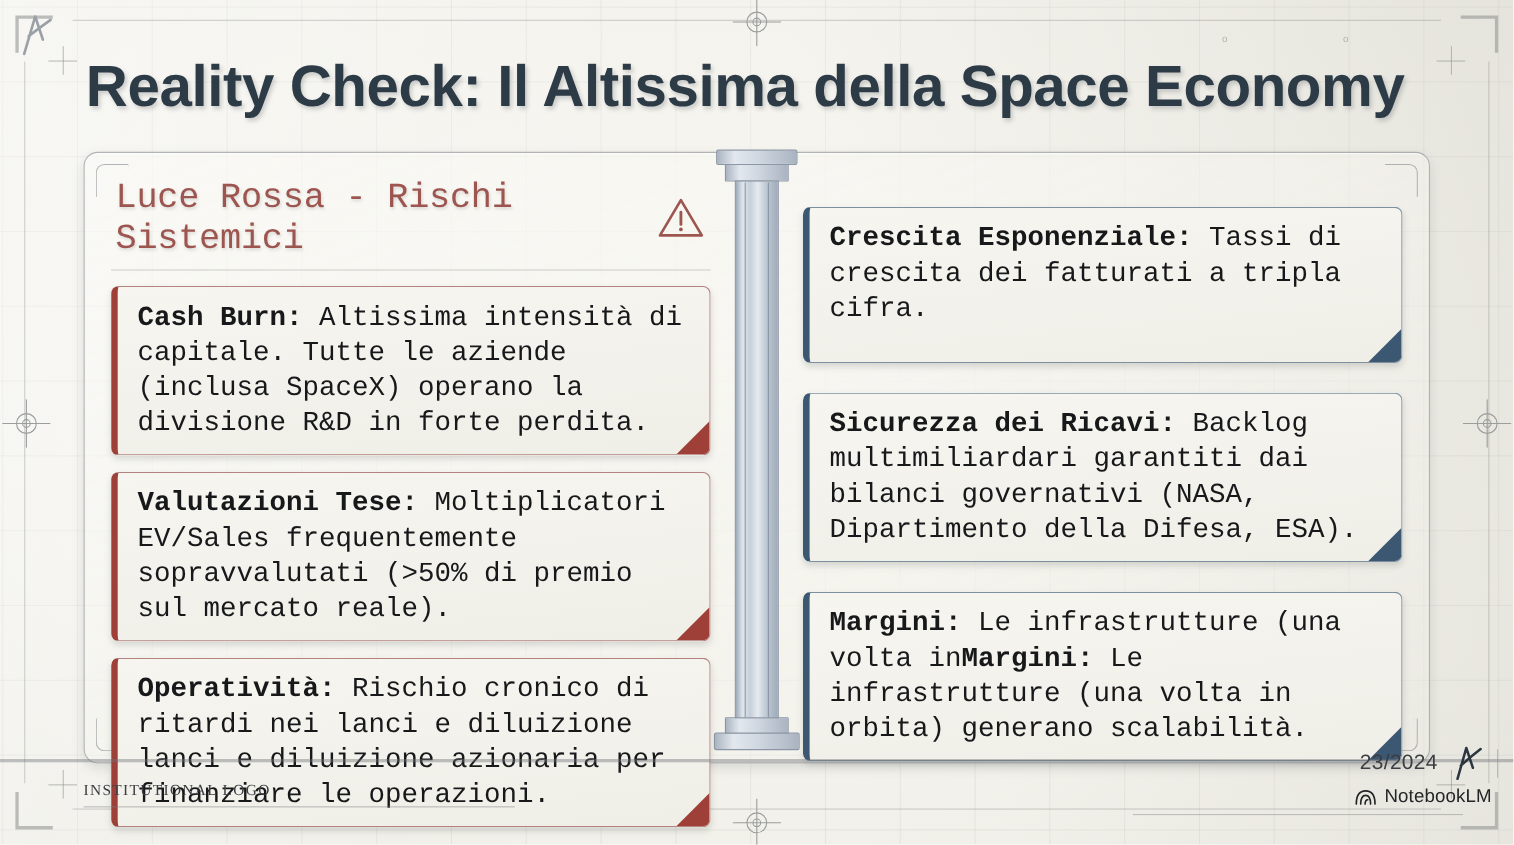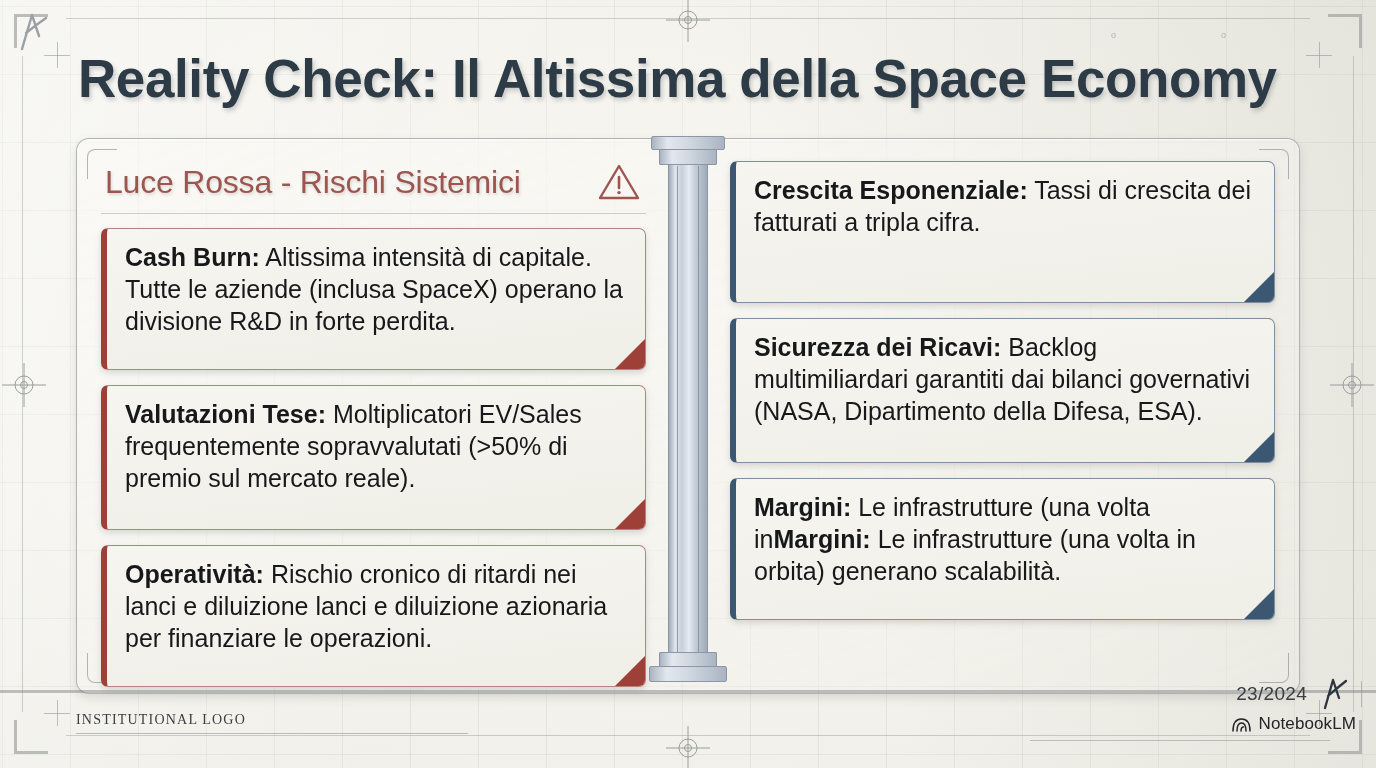--- a/index.html
+++ b/index.html
@@ -92,20 +92,21 @@
     white-space: nowrap;
   }
 
   
   .board {
     position: absolute; left: 76px; top: 138px; width: 1224px; height: 556px;
     border: 1px solid rgba(120,126,132,0.55);
     border-radius: 13px;
     background: linear-gradient(160deg, rgba(252,251,247,0.55) 0%, rgba(240,239,232,0.35) 100%);
     box-shadow: 0 4px 10px rgba(100,104,108,0.18), inset 0 1px 0 rgba(255,255,255,0.6);
+    font-family: Liberation Mono, monospace;
   }
   .board-bk { position: absolute; width: 30px; height: 30px; border-color: rgba(120,126,132,0.55); border-style: solid; border-width: 0; }
   .board-bk.tl { top: 10px;  left: 10px;  border-top-width: 1.5px; border-left-width: 1.5px;  border-top-left-radius: 8px; }
   .board-bk.tr { top: 10px;  right: 10px; border-top-width: 1.5px; border-right-width: 1.5px; border-top-right-radius: 8px; }
   .board-bk.bl { bottom: 10px; left: 10px; border-bottom-width: 1.5px; border-left-width: 1.5px; border-bottom-left-radius: 8px; }
   .board-bk.br { bottom: 10px; right: 10px; border-bottom-width: 1.5px; border-right-width: 1.5px; border-bottom-right-radius: 8px; }
 
   
   .col { position: absolute; top: 22px; width: 545px; }
   .col-left  { left: 24px; }
@@ -134,21 +135,21 @@
     padding: 12px 16px 12px 18px;
     margin-bottom: 15px;
     overflow: hidden;
     box-shadow: 0 3px 6px rgba(100,103,107,0.22);
     font-size: 25px;
     line-height: 1.28;
     color: #17181a;
   }
   .card b { font-weight: 700; }
   .col-left  .card { border-color: #b4837f; border-left: 6px solid #9e3f38; }
-  .col-right .card { border-color: #7d909f; border-left: 6px solid #3b5772; }
+  .col-right .card { border-color: #7d909f; border-left: 6px solid #3b5772; margin-top: 27px; }
 
   .fold { position: absolute; right: 0; bottom: 0; width: 0; height: 0; }
   .col-left  .fold { border-left: 30px solid transparent; border-bottom: 30px solid #9e3f38; }
   .col-right .fold { border-left: 30px solid transparent; border-bottom: 30px solid #3b5772; }
 
   .c1 { min-height: 142px; }
   .c2 { min-height: 145px; }
   .c3 { min-height: 142px; }
 
   

